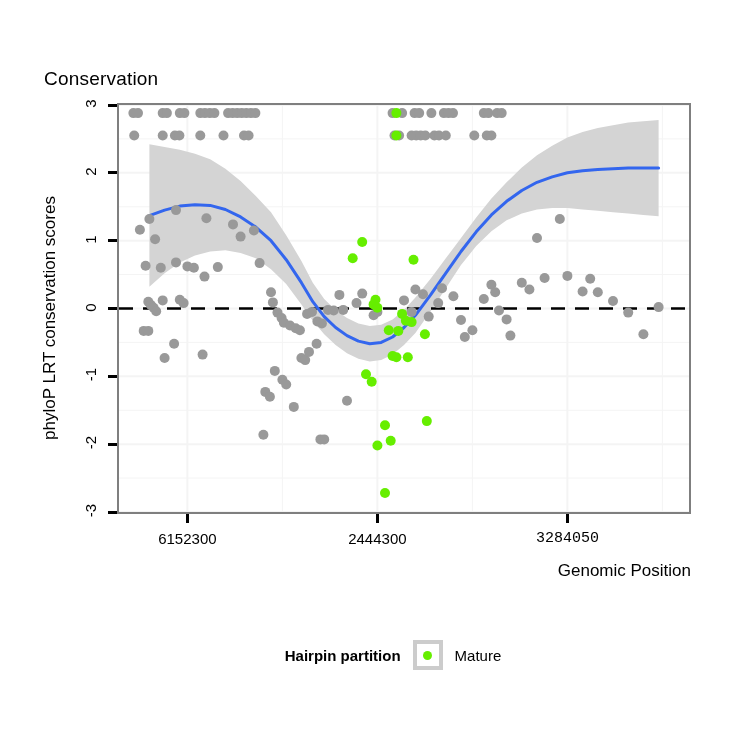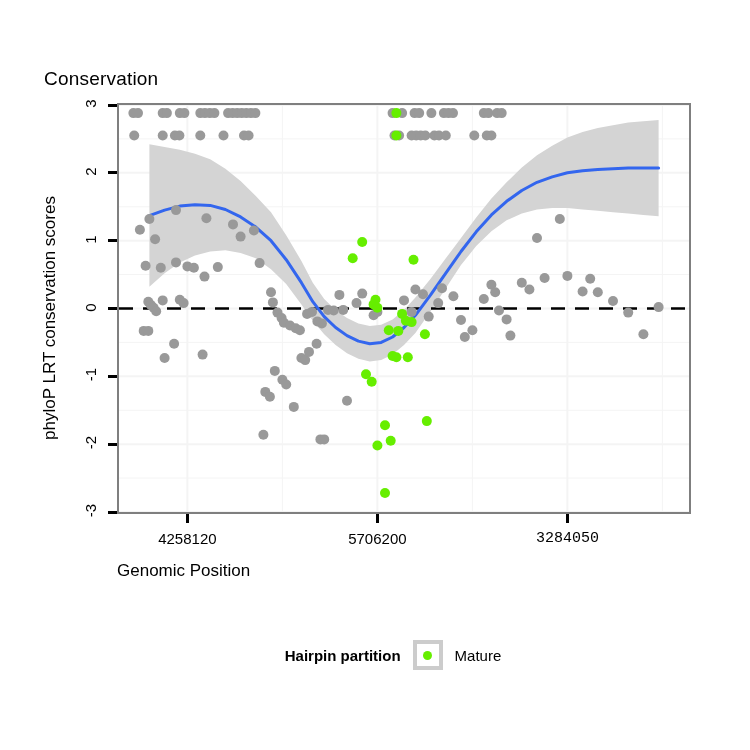--- a/index.html
+++ b/index.html
@@ -37,21 +37,21 @@
     text-align: center;
     transform: rotate(-90deg);
     transform-origin: 50% 50%;
     font-size: 17px;
     color: #000000;
   }
   .xlab {
     position: absolute;
     left: 117px; top: 561px;
     width: 574px;
-    text-align: left;
+    text-align: right;
     font-size: 17px;
     color: #000000;
   }
   .panel {
     position: absolute;
     left: 117px; top: 103px;
     width: 574px; height: 411px;
     background: #ffffff;
     border: 2px solid #7f7f7f;
     box-sizing: border-box;
@@ -337,23 +337,23 @@
         <circle cx="266.0" cy="320.2" r="5" fill="#66ee00"></circle>
         <circle cx="307.8" cy="316.1" r="5" fill="#66ee00"></circle>
         <circle cx="258.4" cy="340.5" r="5" fill="#66ee00"></circle>
         <circle cx="271.7" cy="335.8" r="5" fill="#66ee00"></circle>
         <circle cx="266.0" cy="388.0" r="5" fill="#66ee00"></circle>
       </svg>
   </div>
 
   <div id="x-axis">
       <div class="xtick-mark" style="left: 187.4px;"></div>
-      <div class="xtick-label" style="left: 187.4px;">4258120</div>
+      <div class="xtick-label" style="left: 187.4px;">6152300</div>
       <div class="xtick-mark" style="left: 377.4px;"></div>
-      <div class="xtick-label" style="left: 377.4px;">5706200</div>
+      <div class="xtick-label" style="left: 377.4px;">2444300</div>
       <div class="xtick-mark" style="left: 567.4px;"></div>
       <div class="xtick-label" style="left: 567.4px; font-family: Liberation Mono, monospace;">3284050</div>
     </div>
 
   <div class="xlab">Genomic Position</div>
 
   <div class="legend">
     <span class="legend-title">Hairpin partition</span>
     <span class="legend-key">
       <span class="dot" id="legend-dot" style="background: rgb(102, 238, 0);"></span>

